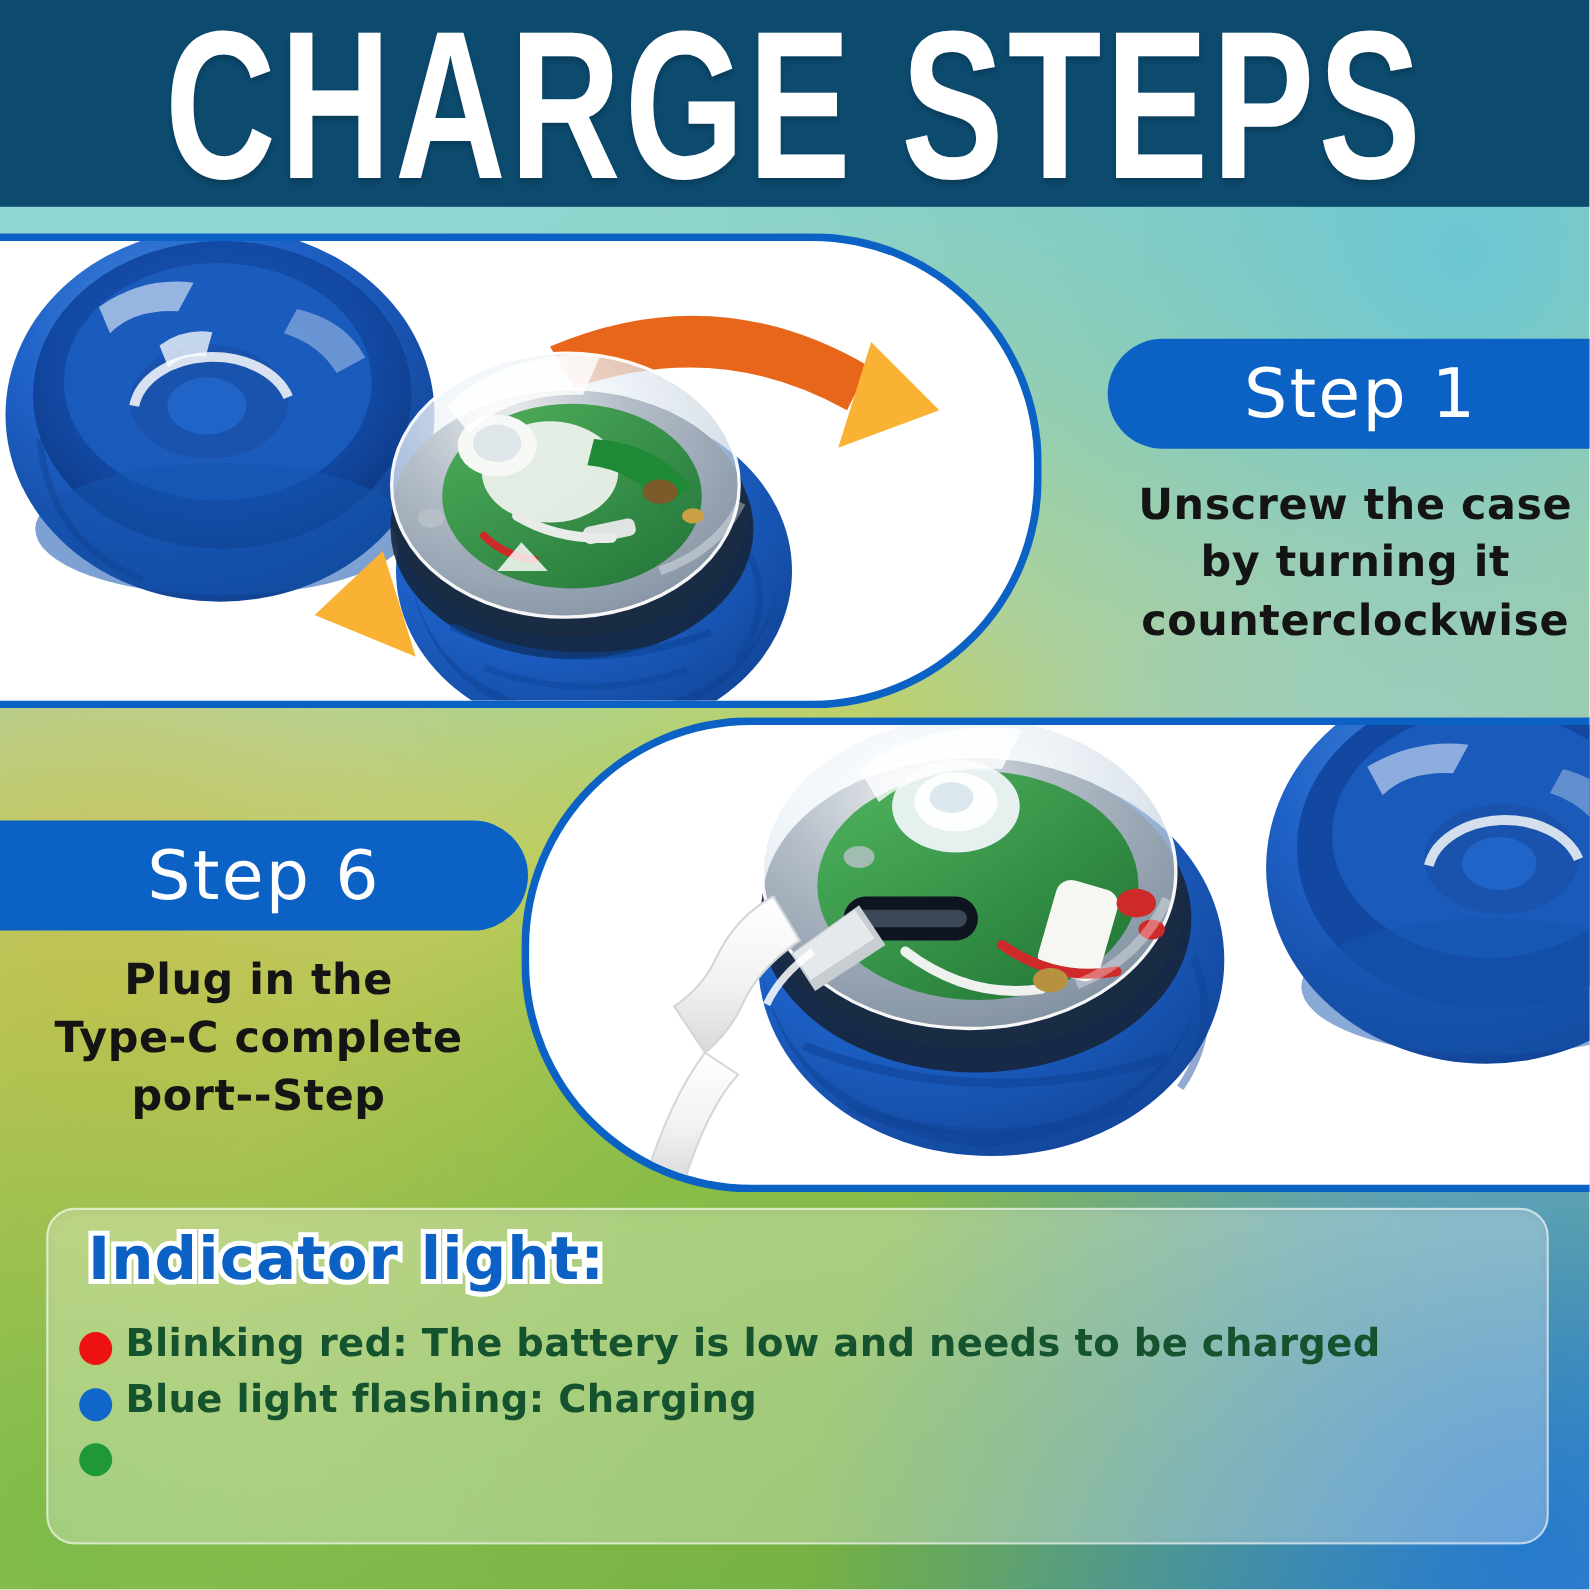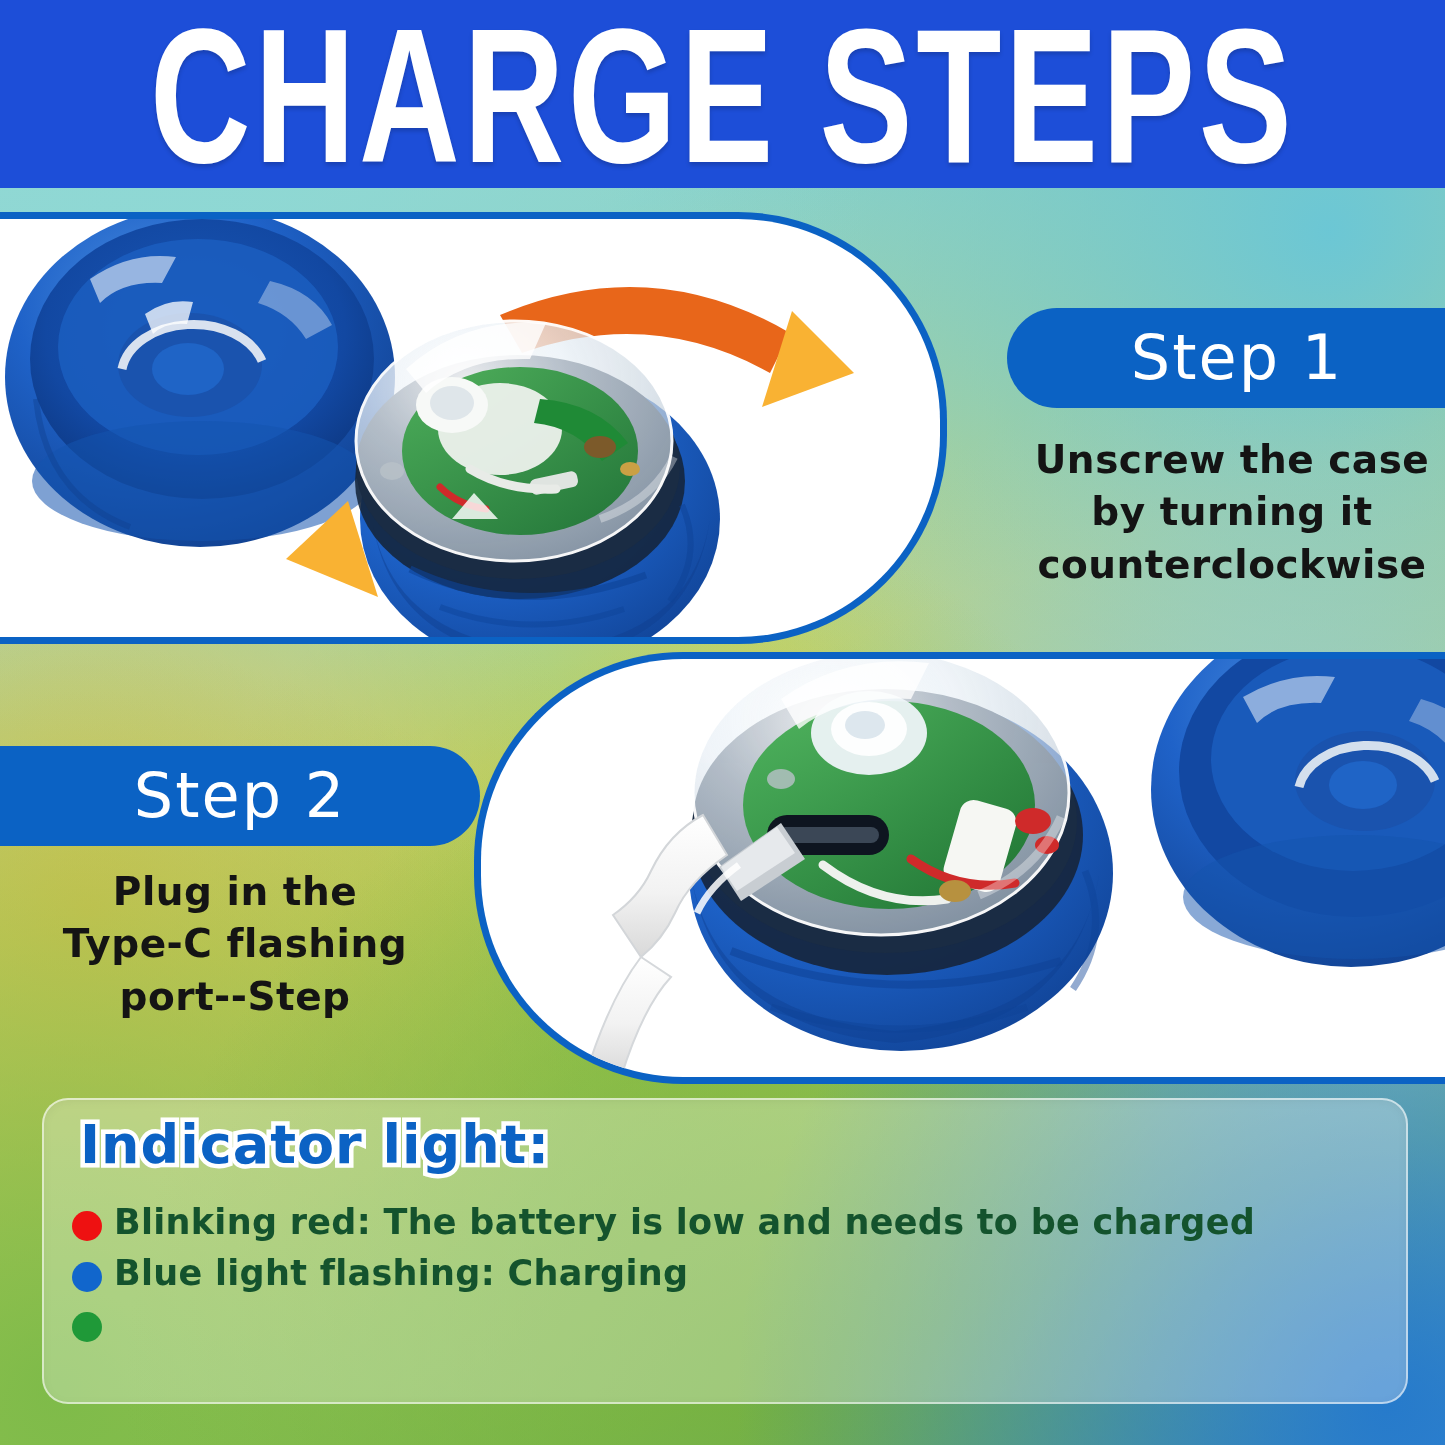--- a/index.html
+++ b/index.html
@@ -18,21 +18,21 @@
         radial-gradient(circle at 4% 96%, rgba(124,186,72,.95) 0%, rgba(124,186,72,0) 38%),
         radial-gradient(circle at 6% 63%, rgba(222,196,80,.92) 0%, rgba(222,196,80,0) 32%),
         radial-gradient(circle at 46% 70%, rgba(150,196,70,.85) 0%, rgba(150,196,70,0) 40%),
         radial-gradient(circle at 88% 62%, rgba(150,205,225,.9) 0%, rgba(150,205,225,0) 35%),
         radial-gradient(circle at 12% 18%, rgba(142,216,213,.95) 0%, rgba(142,216,213,0) 40%),
         radial-gradient(circle at 92% 16%, rgba(104,198,216,.95) 0%, rgba(104,198,216,0) 40%),
         linear-gradient(160deg,#9adcd8 0%,#8ed3c8 22%,#cfd56f 48%,#b9cf63 66%,#86bf55 84%,#4f9ad2 100%);
   }
 
   
-  .banner{position:absolute;left:0;top:0;width:1445px;height:188px;background:#1d4ed8;
+  .banner{position:absolute;left:0;top:0;width:1445px;height:188px;background:#0c4a6e;
           display:flex;align-items:center;justify-content:center;overflow:hidden;}
   .banner-title{
     color:#ffffff;font-family:"Liberation Sans","DejaVu Sans",sans-serif;
     font-weight:700;font-size:150px;line-height:1;letter-spacing:4px;
     transform:scaleY(1.28) scaleX(.93);transform-origin:center center;
     white-space:nowrap;text-shadow:0 3px 4px rgba(0,0,0,.18);
     margin-top:2px;
   }
 
   
@@ -255,24 +255,24 @@
         <path d="M300 164 l-62 44 l22 34 l64 -42z" fill="#c8cdd2"></path>
         <path d="M296 168 l-56 40 l16 24 l58 -38z" fill="#e6e9ec"></path>
         <path d="M246 196 q-38 26 -52 58 q-12 26 -34 44 l-28 -42 q26 -18 38 -44 q18 -38 52 -56z" fill="url(#cableG)" stroke="#d3d6d9" stroke-width="2"></path>
         <path d="M160 298 q-32 42 -56 120 l36 0 q22 -70 50 -100z" fill="url(#cableG)" stroke="#d5d8db" stroke-width="2"></path>
         <path d="M258 206 q-30 22 -42 48" fill="none" stroke="#ffffff" stroke-width="7" opacity=".85"></path>
       </g>
     </svg>
   </div>
 
   <div class="step-pill" id="pill-step2">
-    <span class="step-pill-label">Step 2</span>
+    <span class="step-pill-label">Step 6</span>
   </div>
   <div class="step-text" id="text-step2" style="white-space:pre-line;">Plug in the
-Type-C flashing
+Type-C complete
 port--Step</div>
 
   <div class="indicator-panel">
     <div class="indicator-title">Indicator light:</div>
     <div class="ind-list">
 
       <div class="ind-row">
         <span class="ind-dot" style="background:#ee1111;"></span>
         <span class="ind-text">Blinking red:  The battery is low and needs to be charged</span>
       </div>

